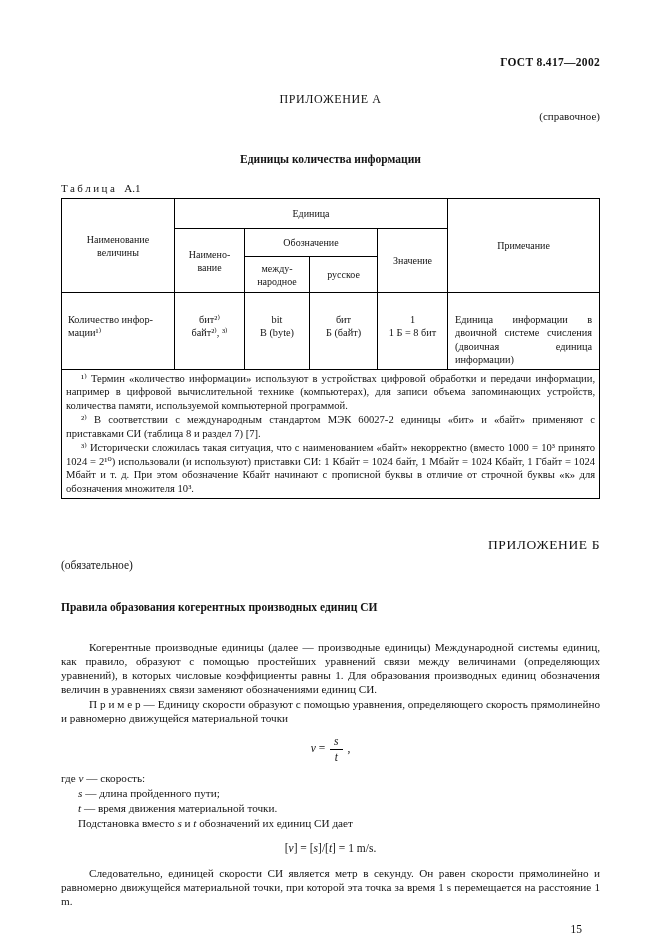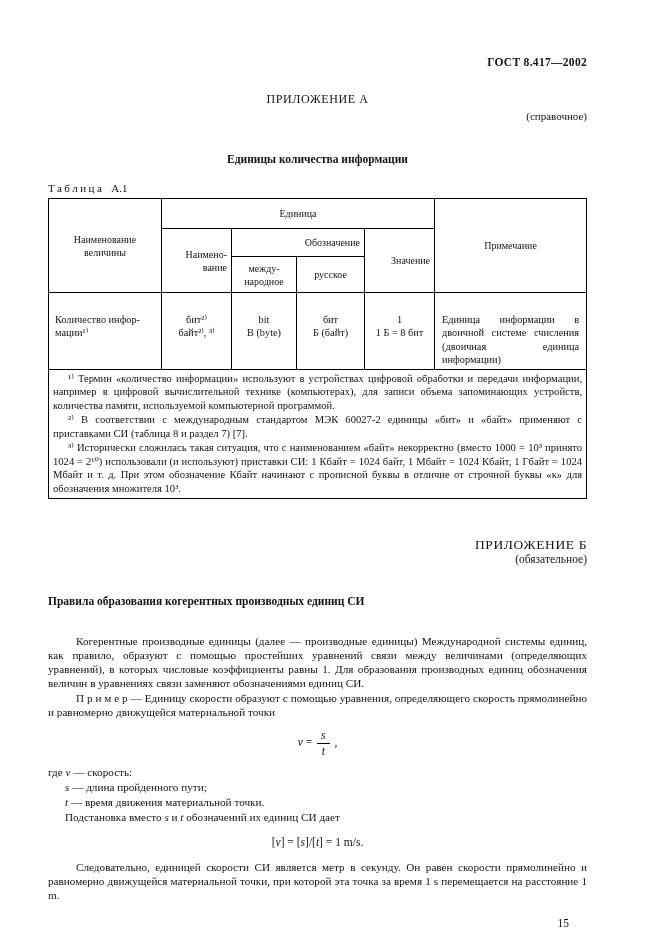--- a/index.html
+++ b/index.html
@@ -5,21 +5,21 @@
   * { box-sizing: border-box; }
   html, body { margin: 0; padding: 0; }
   body {
     width: 661px; height: 936px;
     background: #ffffff;
     color: #141414;
     font-family: "Liberation Serif", "DejaVu Serif", serif;
     position: relative;
     overflow: hidden;
   }
-  .content { position: absolute; left: 48px; top: 0; width: 539px; }
+  .content { position: absolute; left: 61px; top: 0; width: 539px; }
 
   .gost-header {
     margin-top: 56px;
     text-align: right;
     font-weight: bold;
     font-size: 11.5px;
     letter-spacing: 0.3px;
   }
 
   .app-title { text-align: center; font-size: 12px; margin-top: 24px; letter-spacing: 0.6px; }
@@ -41,21 +41,21 @@
     font-size: 10px;
   }
   table.gost td {
     border: 1px solid #000;
     text-align: center;
     vertical-align: middle;
     padding: 2px 4px;
     line-height: 1.3;
   }
   tr.rA td { height: 30px; }
-  tr.rB td { height: 28px; text-align: right; }
+  tr.rB td { height: 28px; }
   tr.rC td { height: 36px; }
 
   tr.data td {
     vertical-align: top;
     white-space: pre-line;
     padding-top: 20px;
     height: 56px;
     font-size: 10.3px;
   }
   tr.data td.cq { text-align: left; white-space: normal; padding-left: 6px; padding-right: 4px; }
@@ -64,21 +64,21 @@
   td.fnotes { text-align: justify; vertical-align: top; padding: 4px 8px 6px 8px; }
   td.fnotes p {
     margin: 0 0 1px 0;
     text-indent: 15px;
     font-size: 10.6px;
     line-height: 1.28;
     text-align: justify;
   }
 
   .app-b-title { text-align: right; font-size: 13.5px; margin-top: 38px; letter-spacing: 0.6px; }
-  .app-b-sub   { text-align: right; font-size: 11.5px; margin-top: 0; }
+  .app-b-sub   { text-align: left; font-size: 11.5px; margin-top: 6px; }
 
   .section-title-b {
     text-align: left; font-weight: bold; font-size: 11.5px; margin-top: 30px;
   }
 
   .para {
     font-size: 11.2px;
     line-height: 1.23;
     text-align: justify;
     text-indent: 28px;

